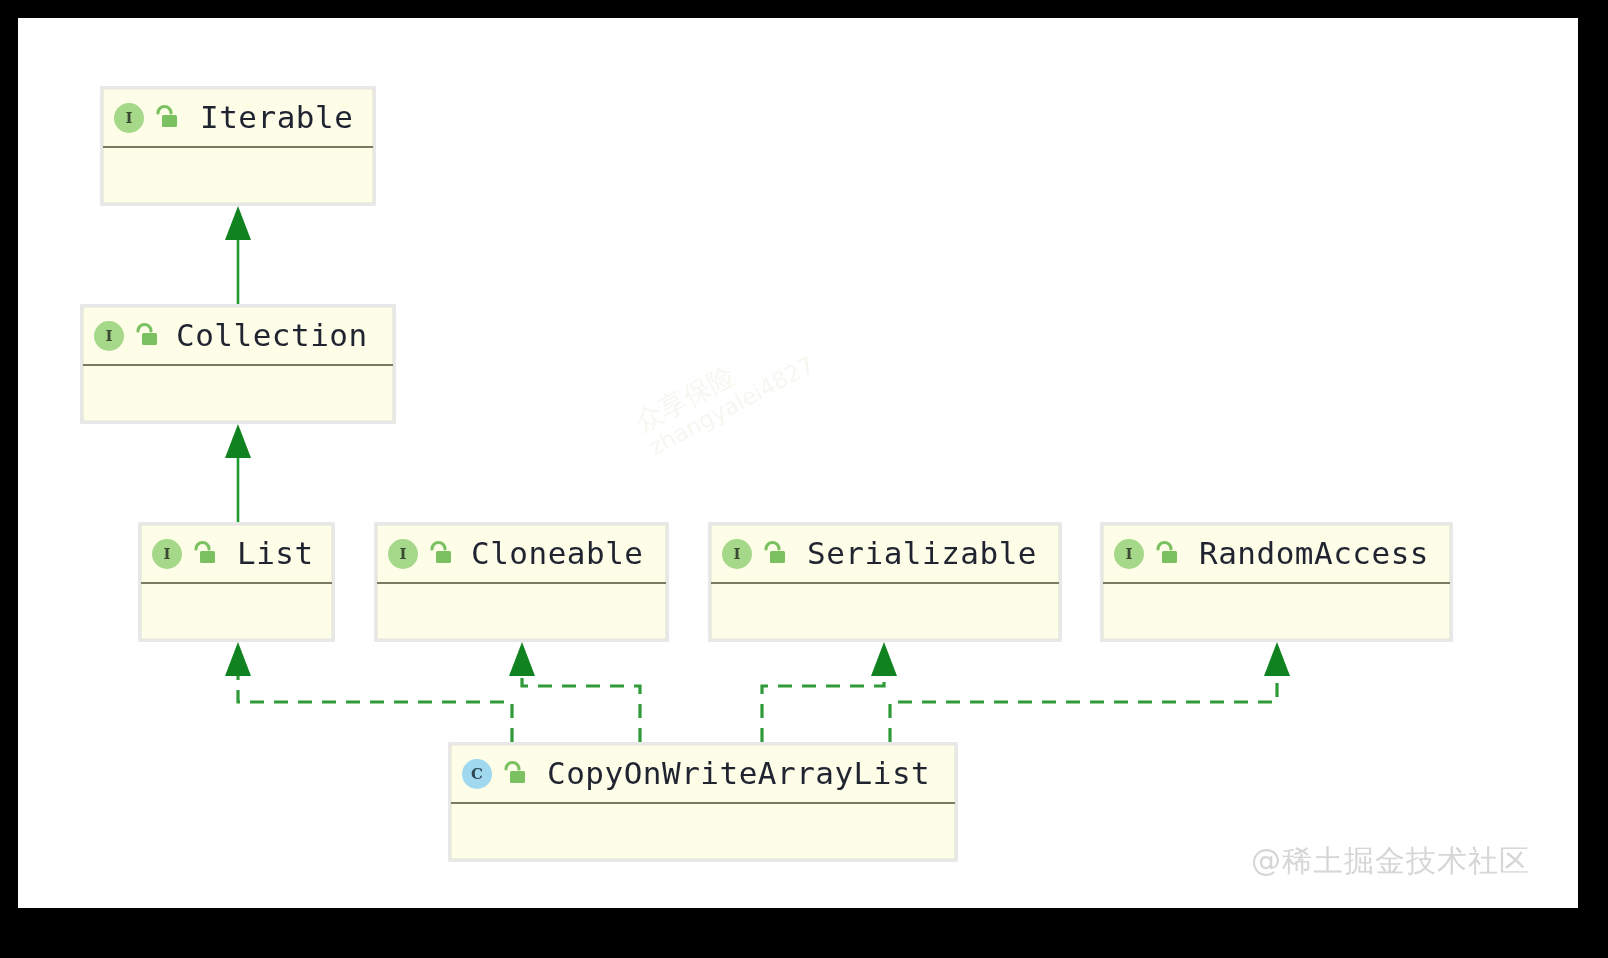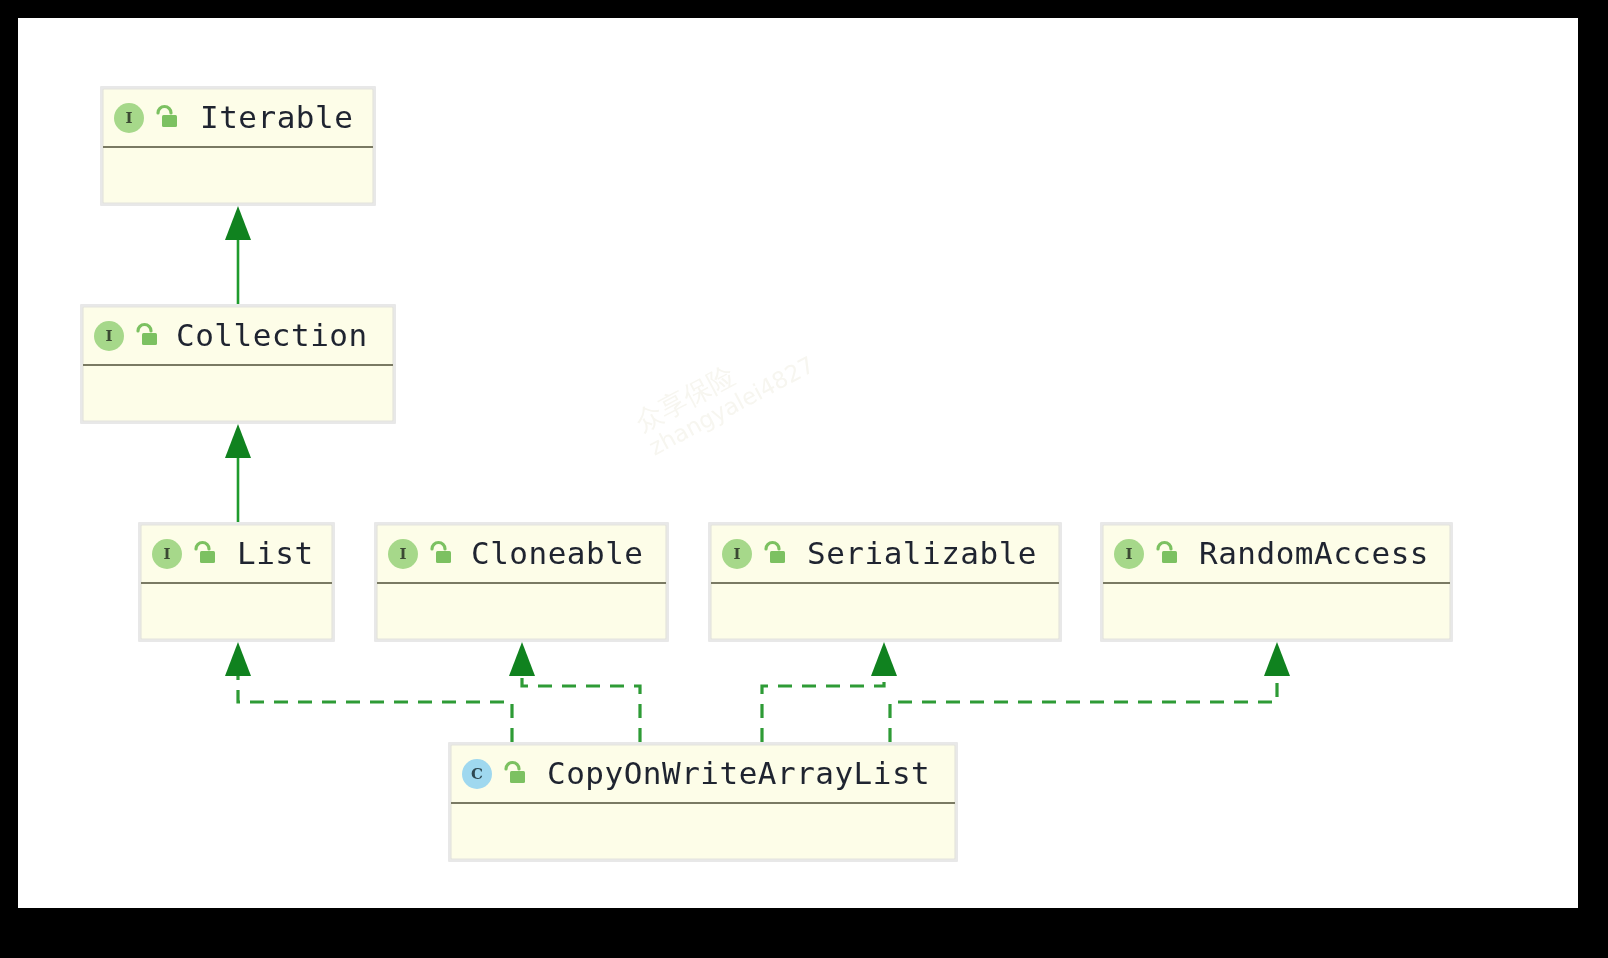--- a/index.html
+++ b/index.html
@@ -219,14 +219,15 @@
       <text class="uml-title" x="529" y="757">CopyOnWriteArrayList</text>
     </g>
 
   </svg>
 
   <div class="wm-diagonal">
     <span>众享保险</span>
     <span class="l2">zhangyalei4827</span>
   </div>
 
+  <div class="wm-corner">@稀土掘金技术社区</div>
 
 </div>
 
 </body></html>

